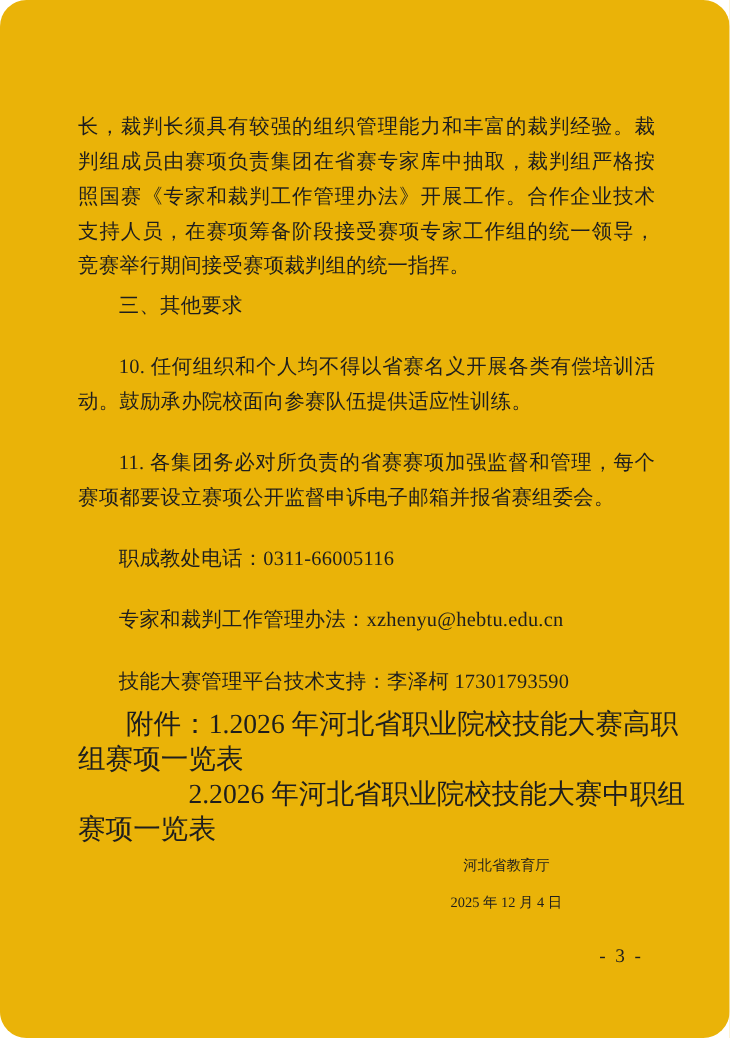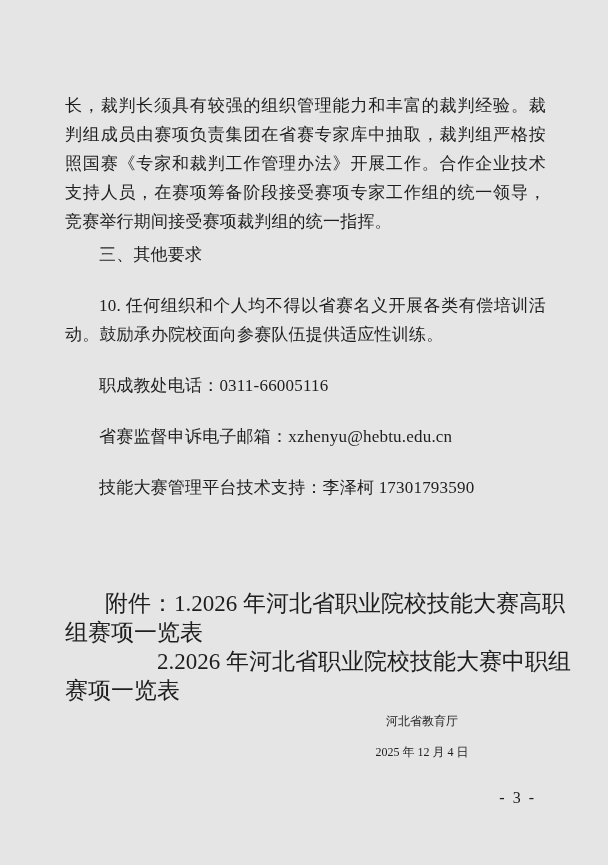--- a/index.html
+++ b/index.html
@@ -4,24 +4,25 @@
 <style>
   html, body {
     margin: 0;
     padding: 0;
     background: #ffffff;
   }
   .page {
     position: relative;
     width: 608px;
     height: 865px;
-    background: #e5e5e5;
+    background: #eab308;
     overflow: hidden;
     font-family: "Liberation Serif", "DejaVu Serif", serif;
     color: #1e1e1e;
+    border-radius: 22px;
   }
   .content {
     position: absolute;
     left: 65px;
     top: 91px;
     width: 481px;
     font-size: 17px;
     line-height: 29px;
     text-align: justify;
     letter-spacing: 0.2px;
@@ -74,26 +75,27 @@
 
 <div class="page">
 
   <div class="content">
     <p class="para">长，裁判长须具有较强的组织管理能力和丰富的裁判经验。裁判组成员由赛项负责集团在省赛专家库中抽取，裁判组严格按照国赛《专家和裁判工作管理办法》开展工作。合作企业技术支持人员，在赛项筹备阶段接受赛项专家工作组的统一领导，竞赛举行期间接受赛项裁判组的统一指挥。</p>
 
     <p class="heading">三、其他要求</p>
 
     <p class="para indent">10. 任何组织和个人均不得以省赛名义开展各类有偿培训活动。鼓励承办院校面向参赛队伍提供适应性训练。</p>
 
+    <p class="para indent">11. 各集团务必对所负责的省赛赛项加强监督和管理，每个赛项都要设立赛项公开监督申诉电子邮箱并报省赛组委会。</p>
 
 
     <p class="para indent">职成教处电话：0311-66005116</p>
 
 
-    <p class="para indent">省赛监督申诉电子邮箱：xzhenyu@hebtu.edu.cn</p>
+    <p class="para indent">专家和裁判工作管理办法：xzhenyu@hebtu.edu.cn</p>
 
     <p class="para indent">技能大赛管理平台技术支持：李泽柯 17301793590</p>
   </div>
 
   <div class="attachments">
     <p class="att-1">附件：1.2026 年河北省职业院校技能大赛高职组赛项一览表</p>
     <p class="att-2">2.2026 年河北省职业院校技能大赛中职组赛项一览表</p>
   </div>
 
   <div class="signature">

